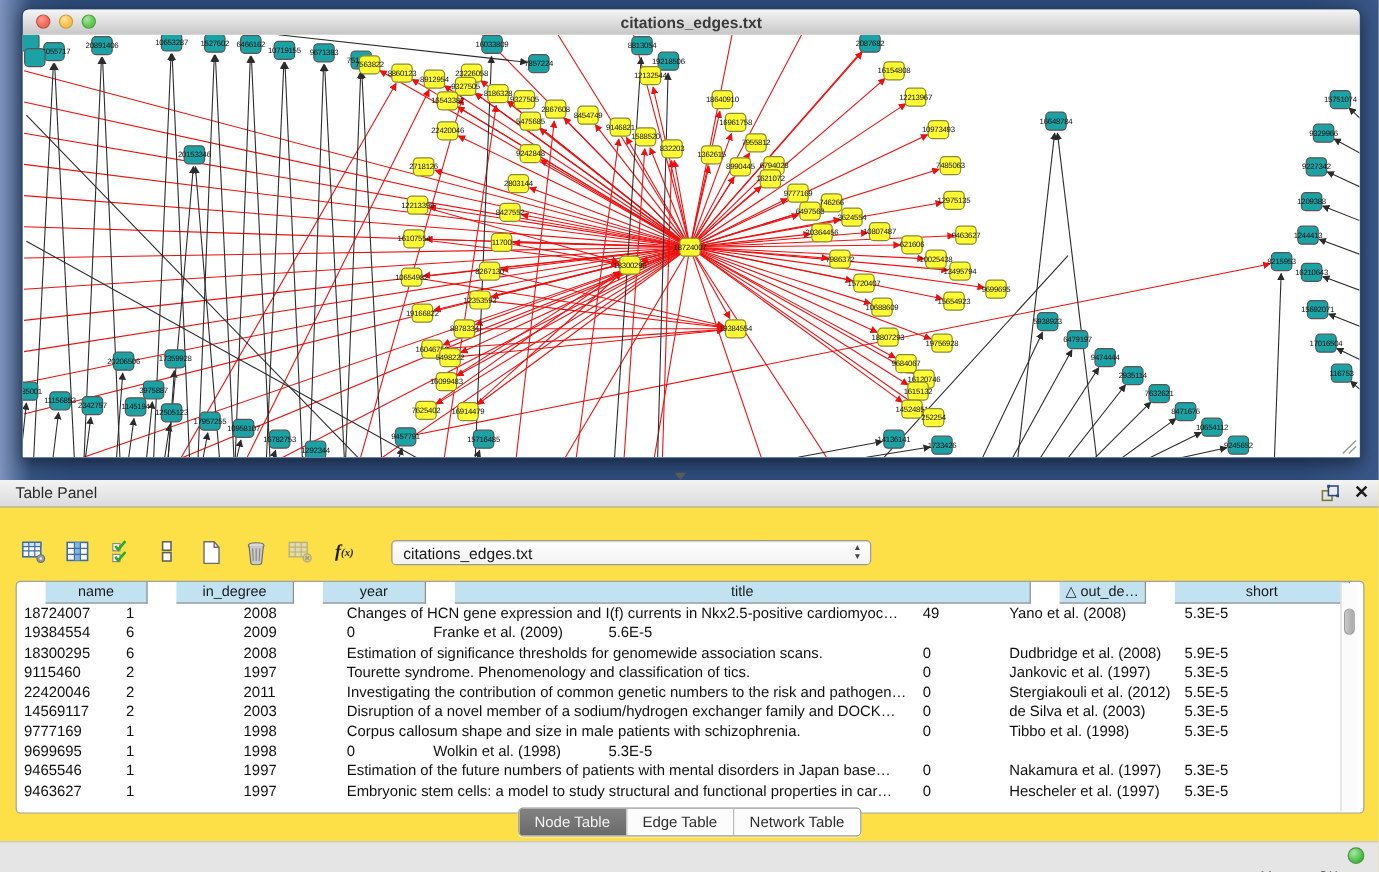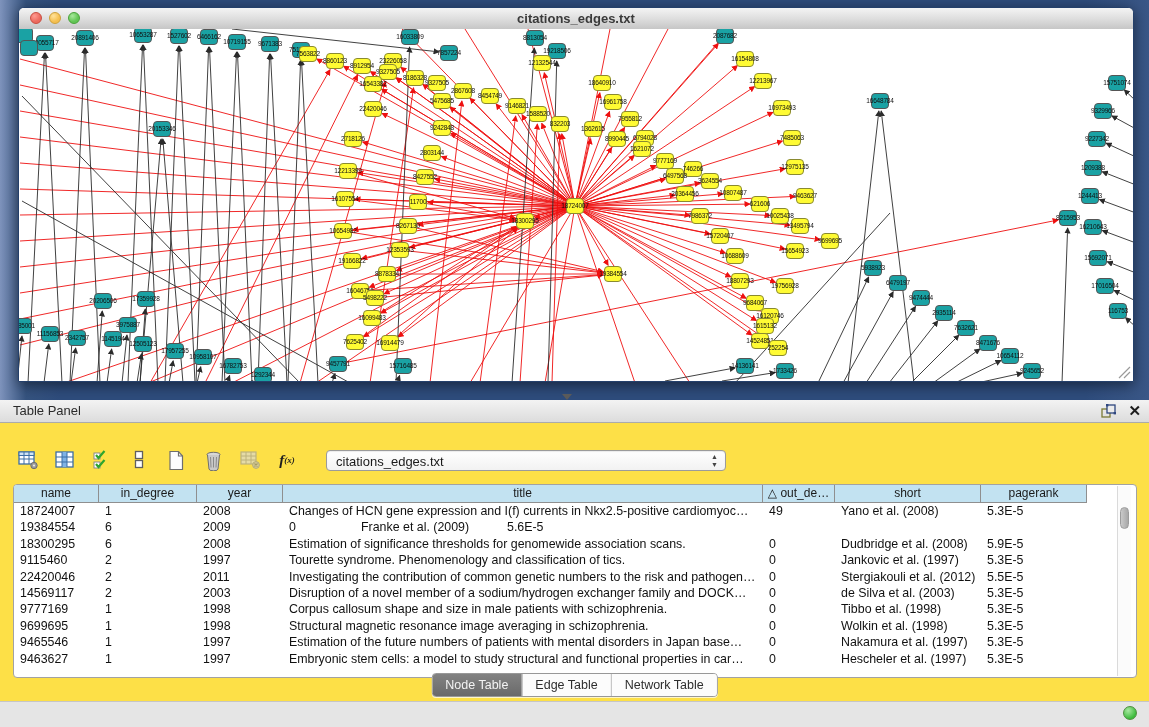--- a/index.html
+++ b/index.html
@@ -41,21 +41,21 @@
     border-radius:4px;background:linear-gradient(#FFFFFF,#F2F2F2);box-shadow:inset 0 1px 1px rgba(0,0,0,.08);
     font-size:13px;color:#1A1A1A;line-height:21px;padding-left:9px;box-sizing:border-box;}
   .combo .arrows{position:absolute;right:7px;top:2px;display:flex;flex-direction:column;line-height:8px;
     font-size:7px;color:#444;}
   
   .tframe{position:absolute;left:13px;top:84px;width:1124px;height:194px;background:#fff;
     border:1px solid #A2A2A2;border-radius:4px;box-sizing:border-box;overflow:hidden;}
   .thead{display:flex;height:18px;}
   .th{background:#C2E2F1;border-right:1px solid #8F8F8F;border-bottom:1px solid #8F8F8F;
     font-size:12px;color:#1A1A1A;text-align:center;line-height:17px;box-sizing:border-box;
-    overflow:hidden;white-space:nowrap;flex:none;}
+    overflow:hidden;white-space:nowrap;flex:none;margin-left:24px;}
   .trow{display:flex;height:16.4px;}
   .td{font-size:12.4px;color:#111;line-height:16.4px;padding-left:6px;box-sizing:border-box;
     overflow:hidden;white-space:nowrap;flex:none;}
   .vscroll{position:absolute;top:1px;bottom:1px;right:5px;width:13px;background:#FBFBFB;
     border-left:1px solid #DADADA;}
   .vthumb{position:absolute;top:21px;left:2px;width:9px;height:22px;border-radius:5px;
     background:linear-gradient(90deg,#C9C9C9,#A8A8A8);border:1px solid #9C9C9C;box-sizing:border-box;}
   
   .seg{position:absolute;top:273px;left:50%;transform:translateX(-50%);display:flex;height:22px;
     border:1px solid #989898;border-radius:4px;overflow:hidden;background:#FBFBFB;
@@ -670,21 +670,20 @@
           <div class="td" style="width: 86px;">1998</div>
           <div class="td" style="width: 480px;">Corpus callosum shape and size in male patients with schizophrenia.</div>
           <div class="td" style="width: 72px;">0</div>
           <div class="td" style="width: 146px;">Tibbo et al. (1998)</div>
           <div class="td" style="width: 106px;">5.3E-5</div>
         </div>
         <div class="trow">
           <div class="td" style="width: 85px;">9699695</div>
           <div class="td" style="width: 98px;">1</div>
           <div class="td" style="width: 86px;">1998</div>
-          <div class="td" style="width: 480px;">Structural magnetic resonance image averaging in schizophrenia.</div>
           <div class="td" style="width: 72px;">0</div>
           <div class="td" style="width: 146px;">Wolkin et al. (1998)</div>
           <div class="td" style="width: 106px;">5.3E-5</div>
         </div>
         <div class="trow">
           <div class="td" style="width: 85px;">9465546</div>
           <div class="td" style="width: 98px;">1</div>
           <div class="td" style="width: 86px;">1997</div>
           <div class="td" style="width: 480px;">Estimation of the future numbers of patients with mental disorders in Japan base…</div>
           <div class="td" style="width: 72px;">0</div>

